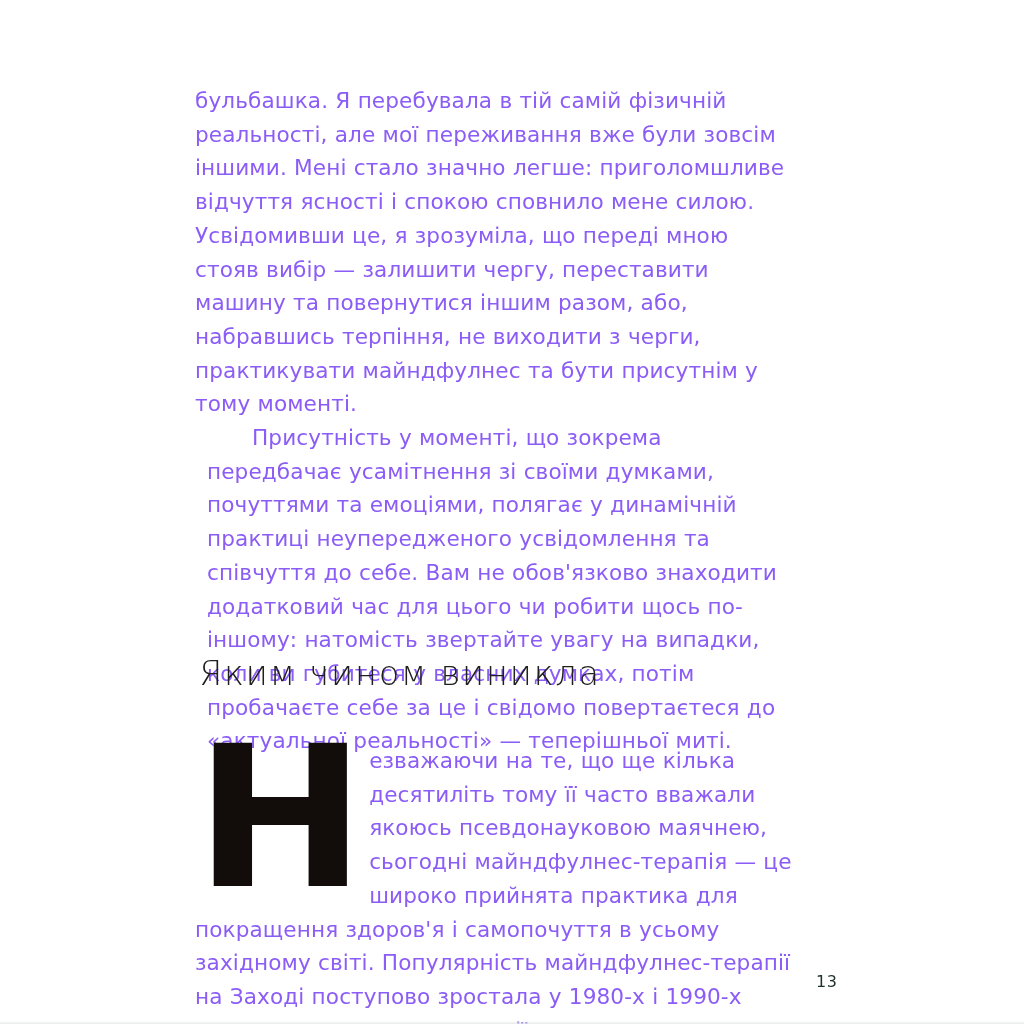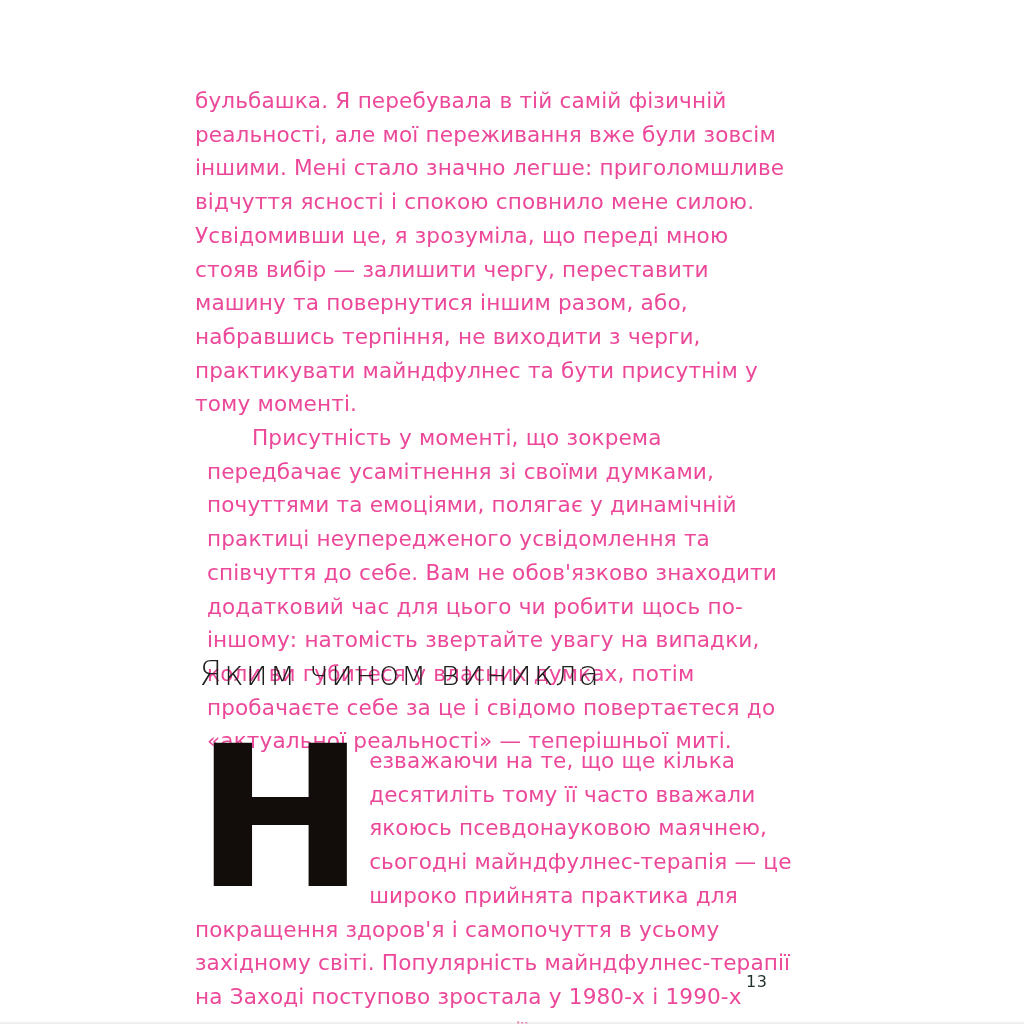--- a/index.html
+++ b/index.html
@@ -29,21 +29,21 @@
     position: absolute;
     left: 195px;
     top: 84px;
     width: 602px;
   }
 
   .para {
     margin: 0;
     font-size: 21.6px;
     line-height: 33.7px;
-    color: #ec4899;
+    color: #8b5cf6;
     text-align: left;
     letter-spacing: 0.005em;
     font-weight: 400;
     word-spacing: 0.01em;
   }
   .para.indent {
     text-indent: 45px;
     margin-left: 12px;
   }
 
@@ -93,21 +93,21 @@
   
   #page-number {
     position: absolute;
     left: 0;
     top: 972px;
     width: 1024px;
     text-align: left;
   }
   #page-number .pn {
     position: absolute;
-    left: 746px;
+    left: 816px;
     top: 0;
     font-size: 16px;
     line-height: 20px;
     color: #1e3029;
     letter-spacing: 0.04em;
     font-weight: 400;
   }
 
   
   #page-edge {

